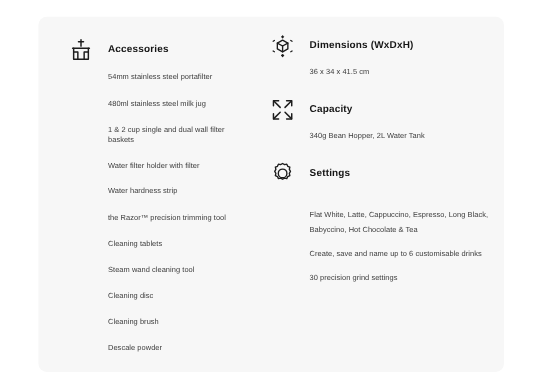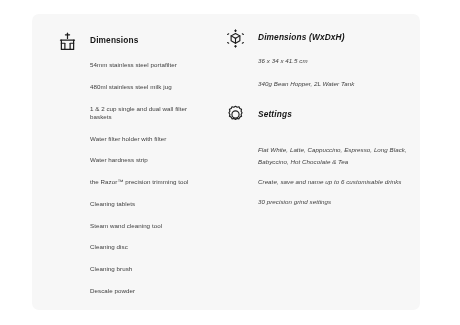--- a/index.html
+++ b/index.html
@@ -35,21 +35,20 @@
   .col {
     box-sizing: border-box;
   }
   .col-left {
     width: 178px;
     padding: 16px 8px 0 24px;
   }
   .col-right {
     width: 210px;
     padding: 13px 10px 0 14px;
-    font-style: italic;
   }
   .spec-group {
     margin-bottom: 0;
   }
   .group-head {
     display: flex;
     align-items: center;
     gap: 12px;
     margin-bottom: 4px;
   }
@@ -111,21 +110,21 @@
               <path d="M12 2.5v6"></path>
               <path d="M9.6 4.4h4.8"></path>
               <path d="M4 10.5h16"></path>
               <path d="M5 10.5v10.5h14V10.5"></path>
               <path d="M9 14v7"></path>
               <path d="M15 14v7"></path>
               <path d="M5 14h3.4"></path>
               <path d="M15.6 14H19"></path>
             </svg>
           </span>
-          <span class="group-title">Dimensions</span>
+          <span class="group-title">Accessories</span>
         </div>
         <ul class="spec-list">
           <li class="spec-item">54mm stainless steel portafilter</li>
           <li class="spec-item">480ml stainless steel milk jug</li>
           <li class="spec-item">1 &amp; 2 cup single and dual wall filter baskets</li>
           <li class="spec-item">Water filter holder with filter</li>
           <li class="spec-item">Water hardness strip</li>
           <li class="spec-item">the Razor™ precision trimming tool</li>
           <li class="spec-item">Cleaning tablets</li>
           <li class="spec-item">Steam wand cleaning tool</li>
@@ -158,20 +157,35 @@
           </span>
           <span class="group-title">Dimensions (WxDxH)</span>
         </div>
         <ul class="spec-list">
           <li class="spec-item">36 x 34 x 41.5 cm</li>
         </ul>
       </div>
 
 
       <div class="spec-group" id="group-capacity">
+        <div class="group-head">
+          <span class="group-icon">
+            <svg width="21" height="21" viewBox="0 0 24 24" fill="none" stroke="currentColor" stroke-width="1.4" stroke-linecap="round" stroke-linejoin="round">
+              <path d="M9.7 9.7 3.6 3.6"></path>
+              <path d="M3.3 8.2V3.3h4.9"></path>
+              <path d="M14.3 9.7l6.1-6.1"></path>
+              <path d="M20.7 8.2V3.3h-4.9"></path>
+              <path d="M9.7 14.3l-6.1 6.1"></path>
+              <path d="M3.3 15.8v4.9h4.9"></path>
+              <path d="M14.3 14.3l6.1 6.1"></path>
+              <path d="M20.7 15.8v4.9h-4.9"></path>
+            </svg>
+          </span>
+          <span class="group-title">Capacity</span>
+        </div>
         <ul class="spec-list">
           <li class="spec-item">340g Bean Hopper, 2L Water Tank</li>
         </ul>
       </div>
 
       <div class="spec-group" id="group-settings">
         <div class="group-head">
           <span class="group-icon">
             <svg width="21" height="21" viewBox="0 0 24 24" fill="none" stroke="currentColor" stroke-width="1.3" stroke-linecap="round" stroke-linejoin="round">
               <path d="M12 2.6l1.9 1.1 2.1-.5.9 2 2 .9-.5 2.1 1.1 1.9-1.1 1.9.5 2.1-2 .9-.9 2-2.1-.5-1.9 1.1-1.9-1.1-2.1.5-.9-2-2-.9.5-2.1L4.5 10.1l1.1-1.9-.5-2.1 2-.9.9-2 2.1.5z"></path>

